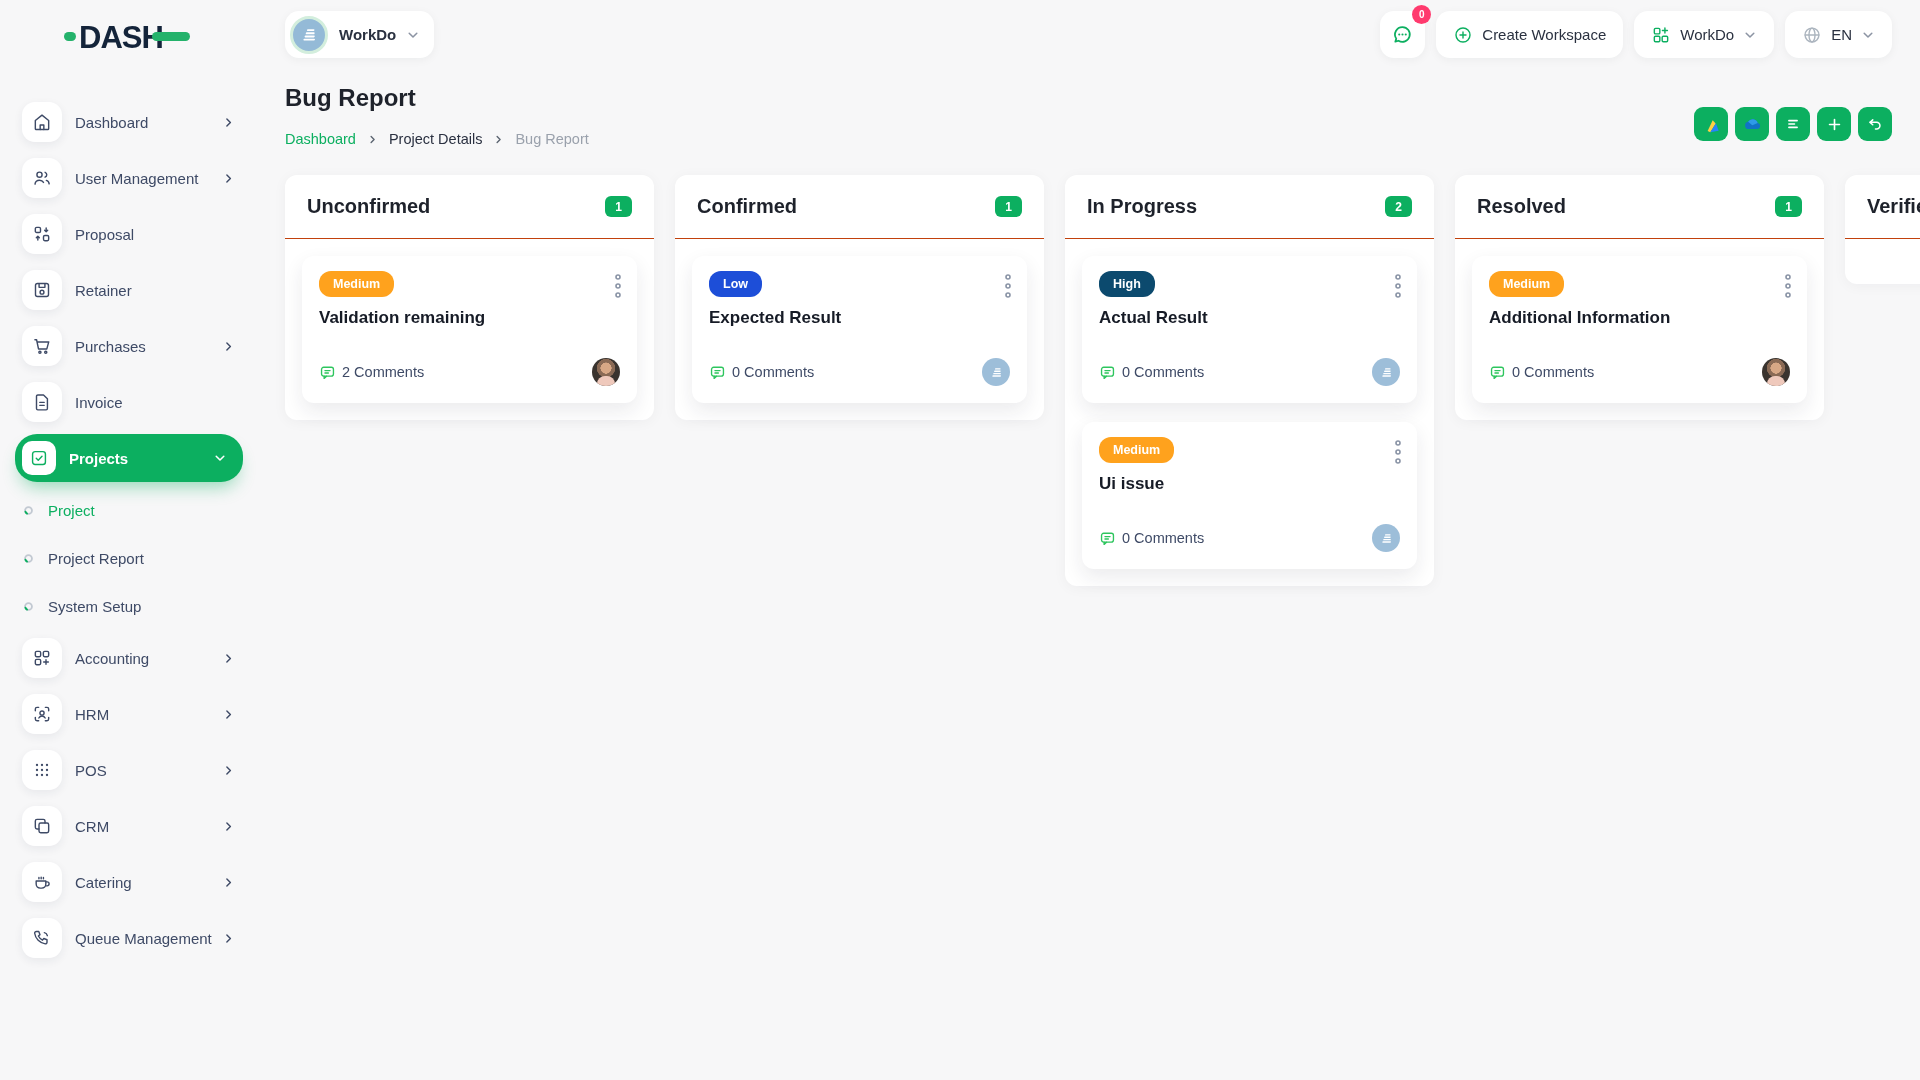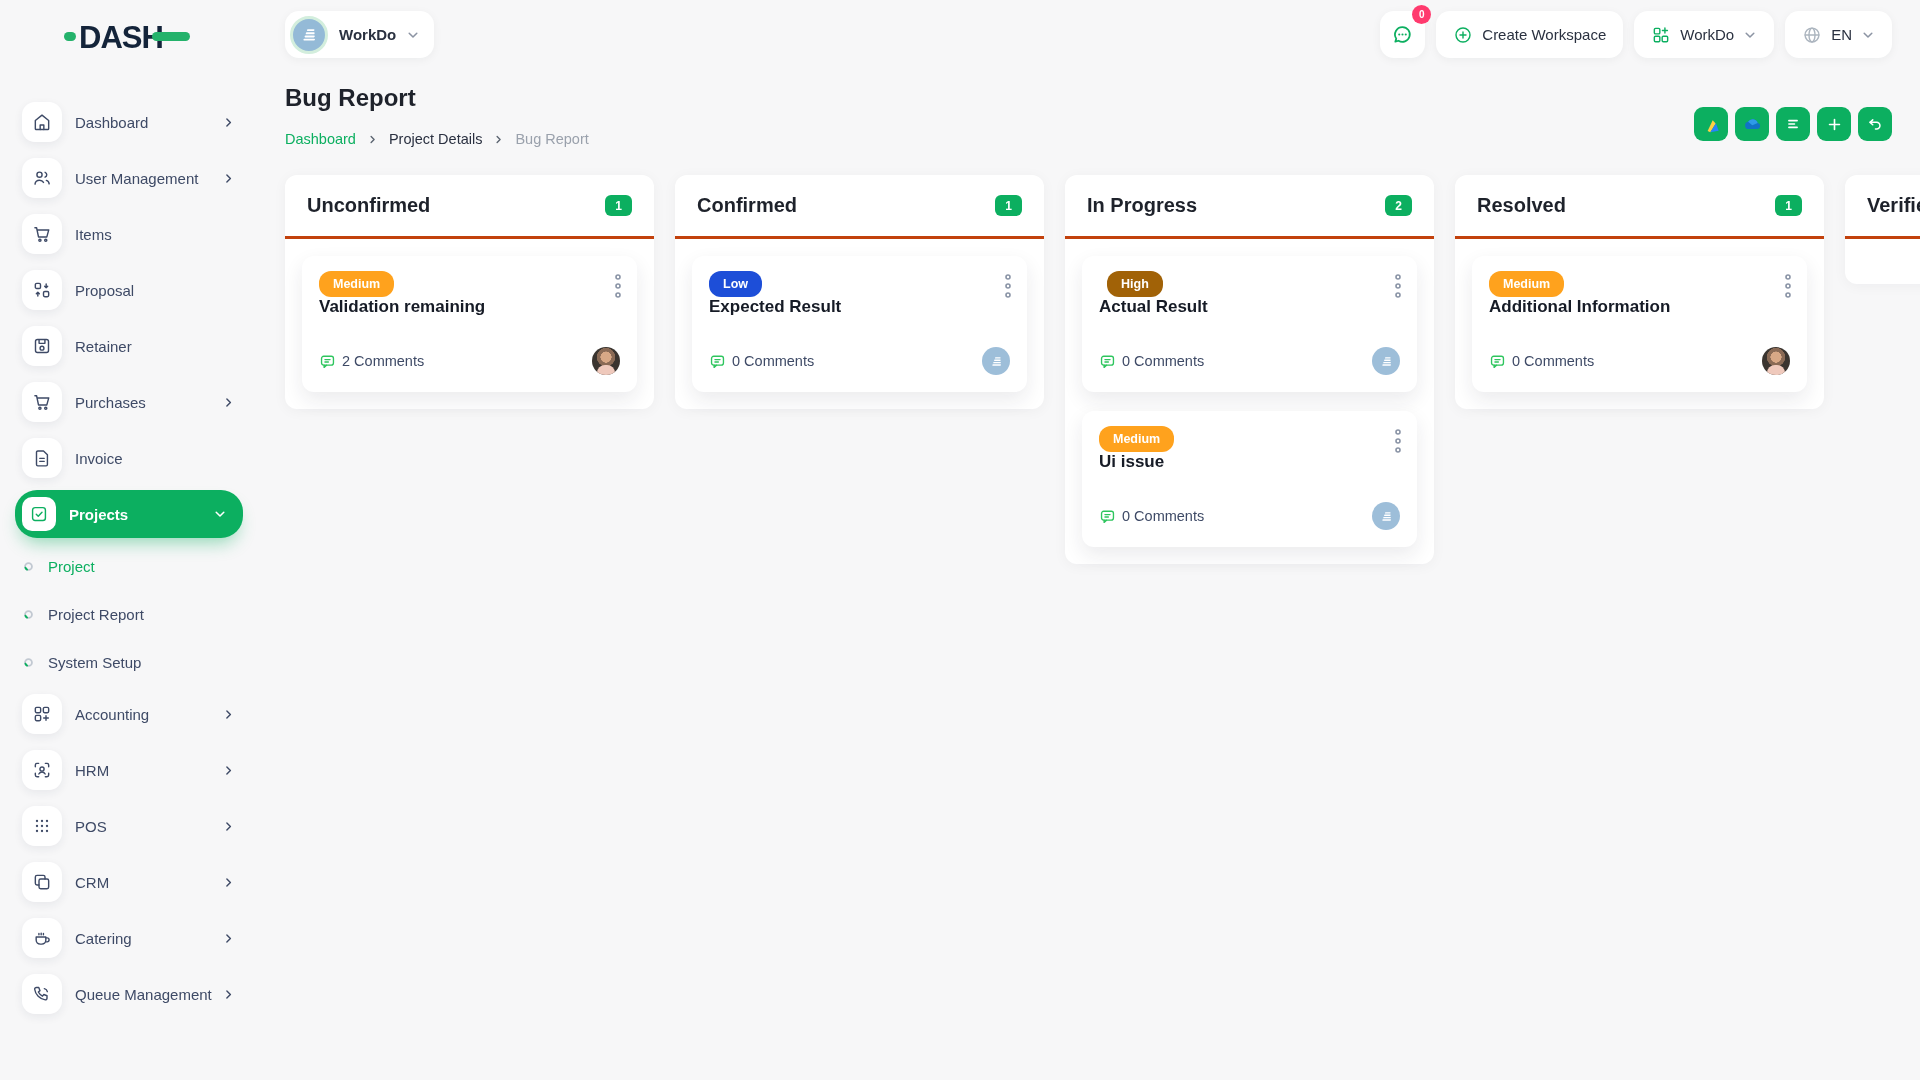--- a/index.html
+++ b/index.html
@@ -58,30 +58,30 @@
   .crumb.muted{color:var(--muted);}
   .crumb-sep{color:#5B6470;display:flex;}
 
   .toolbar{position:absolute;top:107px;right:28px;display:flex;gap:7px;}
   .tool-btn{width:34px;height:34px;border-radius:9px;background:var(--green);border:none;cursor:pointer;
             display:flex;align-items:center;justify-content:center;color:#fff;}
 
   
   .board{position:absolute;left:285px;top:175px;display:flex;gap:21px;}
   .column{width:369px;background:#fff;border-radius:12px;box-shadow:0 2px 14px rgba(25,32,45,.045);align-self:flex-start;flex:none;}
-  .col-head{height:64px;display:flex;align-items:center;justify-content:space-between;padding:0 22px;border-bottom:3px solid #c2410c;}
+  .col-head{height:64px;display:flex;align-items:center;justify-content:space-between;padding:0 22px;border-bottom:1px solid #c2410c;}
   .col-title{font-size:20px;font-weight:700;color:var(--ink);white-space:nowrap;}
   .col-count{min-width:27px;height:21px;background:var(--green);color:#fff;border-radius:6px;font-size:12px;
              font-weight:700;display:flex;align-items:center;justify-content:center;padding:0 8px;}
   .col-body{padding:17px;display:flex;flex-direction:column;gap:19px;}
   .column.empty .col-body{height:45px;padding:0;}
   .card{background:#fff;border-radius:12px;box-shadow:0 8px 20px rgba(30,36,50,.09);padding:15px 17px 17px;position:relative;cursor:pointer;}
   .prio{display:inline-flex;align-items:center;height:26px;padding:0 14px;border-radius:12px;color:#fff;font-size:12.5px;font-weight:600;}
   .card-dots{position:absolute;top:17px;right:15px;color:#8A94A6;cursor:pointer;background:none;border:none;display:flex;}
-  .card-title{font-size:17px;font-weight:700;color:#161B26;}
+  .card-title{margin-top:11px;font-size:17px;font-weight:700;color:#161B26;}
   .card-foot{margin-top:30px;display:flex;align-items:center;justify-content:space-between;}
   .comments{display:flex;align-items:center;gap:6px;font-size:14.5px;color:var(--slate);}
   .avatar{width:28px;height:28px;border-radius:50%;flex:none;}
   .avatar.workspace{background:#9DBED9;display:flex;align-items:center;justify-content:center;color:#fff;}
   .avatar.photo{background:
       radial-gradient(circle at 50% 36%, #D8A886 0 24%, #8A6A55 25% 40%, #3A342F 41% 100%);
       position:relative;overflow:hidden;}
   .avatar.photo::after{content:"";position:absolute;left:5px;right:5px;bottom:0;height:10px;border-radius:8px 8px 0 0;background:#EFC9BC;}
 </style>
 </head>
@@ -120,30 +120,20 @@
               <path d="M15.7 5.2a3.1 3.1 0 0 1 0 5.8"></path>
               <path d="M17.2 14.9c2.1.6 3.2 2 3.4 4.2"></path>
             </svg>
           </span>
           <span class="nav-label">User Management</span>
           <span class="nav-chev">
             <svg width="13" height="13" viewBox="0 0 24 24" fill="none" stroke="currentColor" stroke-width="2.6" stroke-linecap="round" stroke-linejoin="round">
               <path d="m9 5.5 6.5 6.5L9 18.5"></path>
             </svg>
           </span>
-        </div>
-        <div class="nav-item">
-          <span class="icon-box">
-            <svg width="20" height="20" viewBox="0 0 24 24" fill="none" stroke="currentColor" stroke-width="1.7" stroke-linecap="round" stroke-linejoin="round">
-              <circle cx="9.5" cy="19.5" r="1.3"></circle>
-              <circle cx="16.5" cy="19.5" r="1.3"></circle>
-              <path d="M3.5 4.5h2l2.3 11h10l2.3-8.4H6.2"></path>
-            </svg>
-          </span>
-          <span class="nav-label">Items</span>
         </div>
         <div class="nav-item">
           <span class="icon-box">
             <svg width="20" height="20" viewBox="0 0 24 24" fill="none" stroke="currentColor" stroke-width="1.7" stroke-linecap="round" stroke-linejoin="round">
               <rect x="4" y="4" width="6.2" height="6.2" rx="1.6"></rect>
               <rect x="13.8" y="13.8" width="6.2" height="6.2" rx="1.6"></rect>
               <path d="M17 4.8v4.4m0 0-1.8-1.8m1.8 1.8 1.8-1.8"></path>
               <path d="M7 19.2v-4.4m0 0-1.8 1.8m1.8-1.8 1.8 1.8"></path>
             </svg>
           </span>
@@ -521,21 +511,21 @@
                 </span>
               </div></div>
           </div>
         </div>
         <div class="column">
           <div class="col-head">
             <span class="col-title">In Progress</span>
             <span class="col-count">2</span>
           </div>
           <div class="col-body">
-            <div class="card"><span class="prio" style="background: #a16207; margin-left: 8px;">High</span><button class="card-dots">
+            <div class="card"><span class="prio" style="background: #0c4a6e;">High</span><button class="card-dots">
                 <svg width="8" height="26" viewBox="0 0 8 26" fill="none" stroke="currentColor" stroke-width="1.6">
                   <circle cx="4" cy="4" r="2"></circle>
                   <circle cx="4" cy="13" r="2"></circle>
                   <circle cx="4" cy="22" r="2"></circle>
                 </svg>
               </button><div class="card-title">Actual Result</div><div class="card-foot">
                 <span class="comments">
                   <span style="display: flex;">
                     <svg width="17" height="17" viewBox="0 0 24 24" fill="none" stroke="#2EC55E" stroke-width="1.9" stroke-linecap="round" stroke-linejoin="round">
                       <rect x="3.6" y="4.6" width="16.8" height="12.6" rx="3"></rect>

